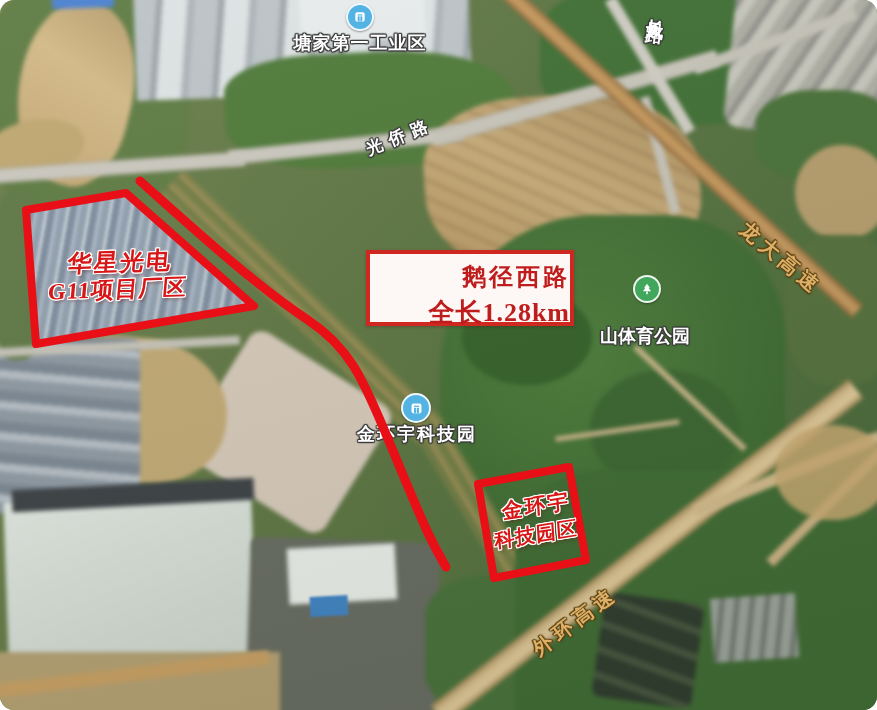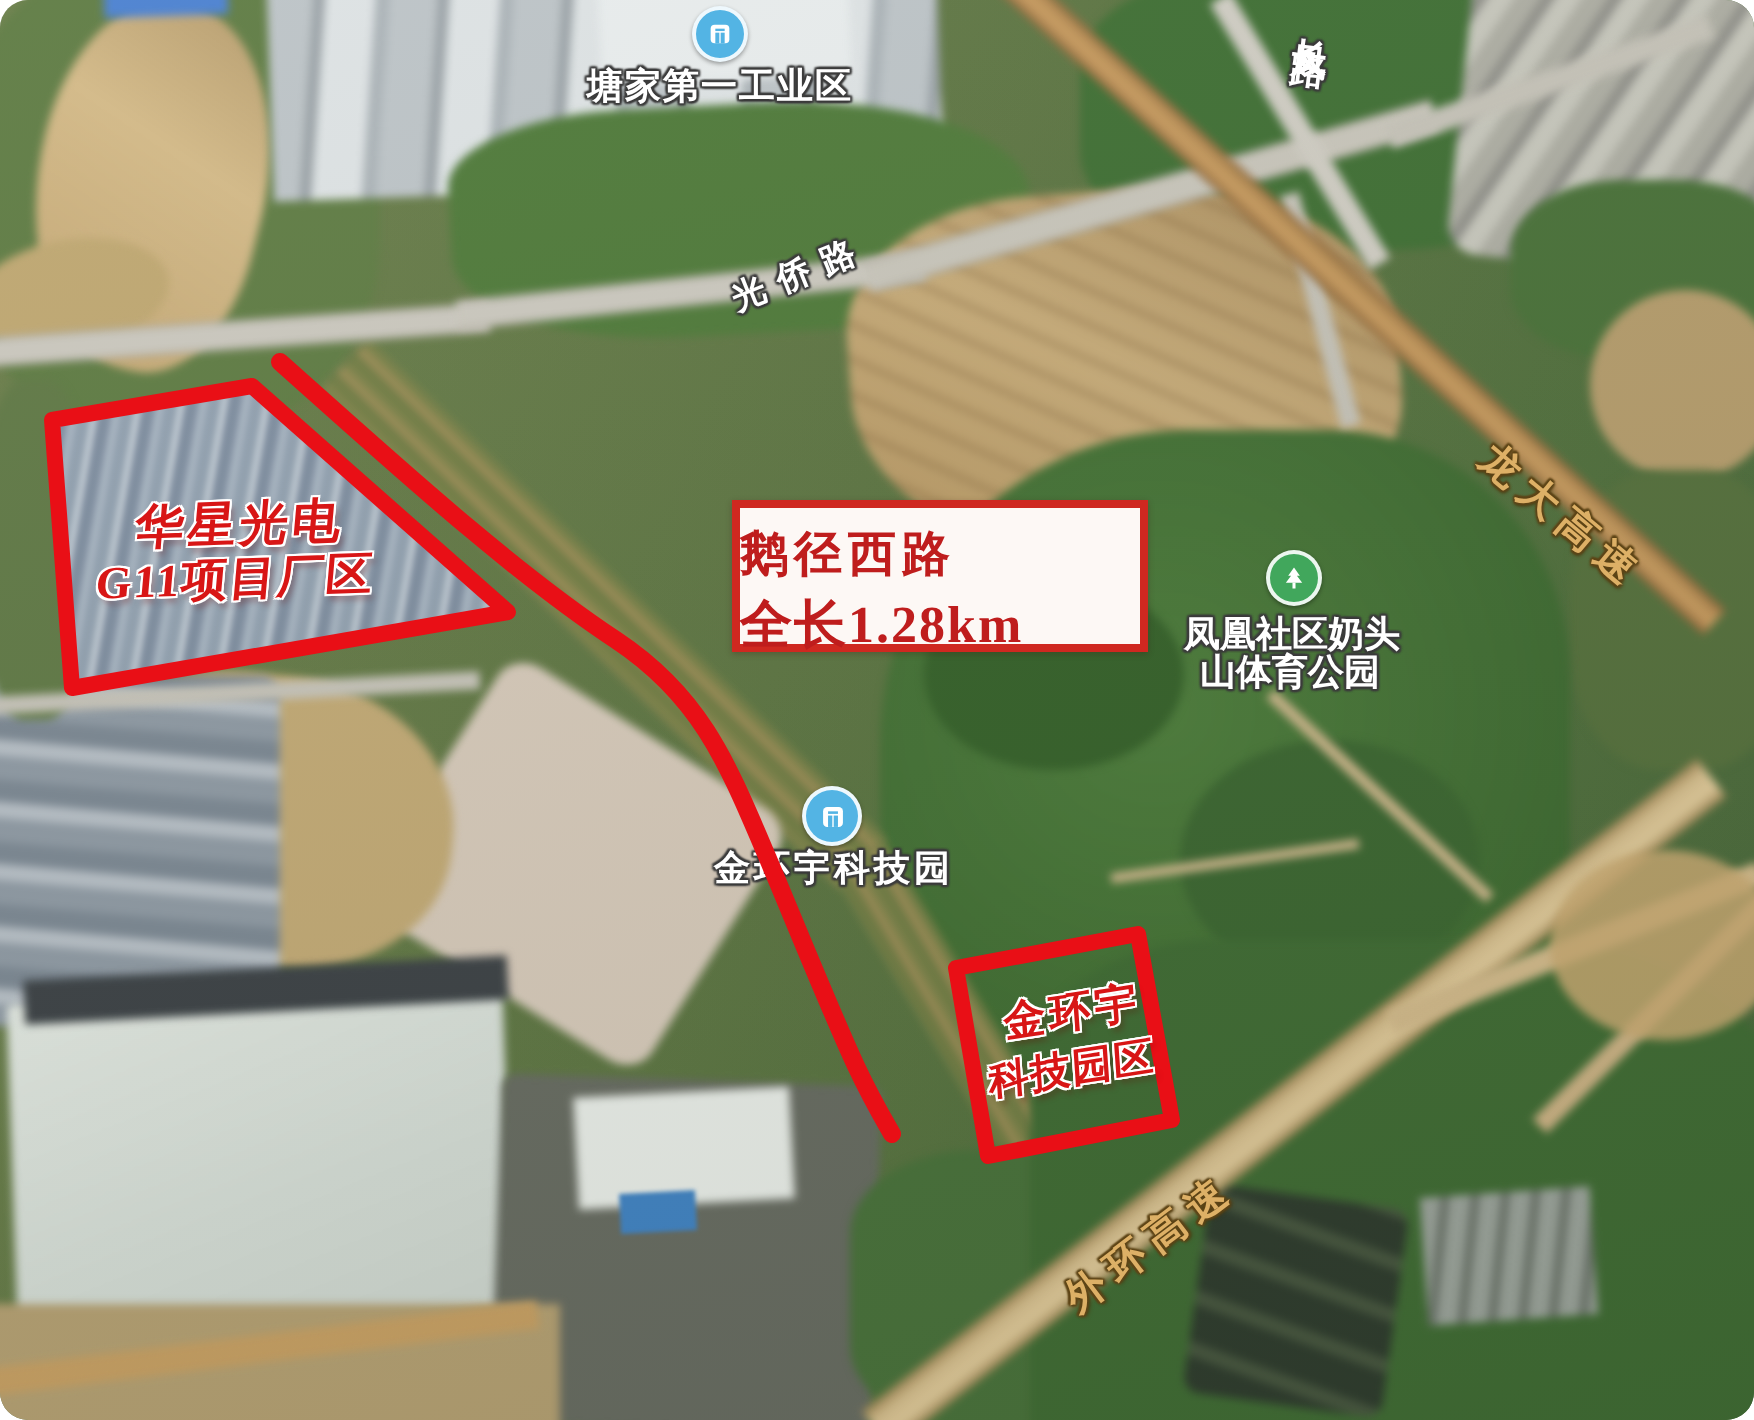--- a/index.html
+++ b/index.html
@@ -6,21 +6,21 @@
   .frame{position:relative;width:877px;height:710px;font-family:"Liberation Sans",sans-serif;}
   .map{position:absolute;inset:0;border-radius:14px;overflow:hidden;background:linear-gradient(115deg,#6d7f4c,#5c7442 45%,#4f6e3c 75%,#46653a);}
   .bg{position:absolute;inset:0;}
   .p{position:absolute;filter:blur(2.2px);}
   .overlay{position:absolute;inset:0;z-index:5;}
   .lbl{position:absolute;font-weight:bold;color:#fff;white-space:nowrap;z-index:4;}
   .odark{text-shadow:1px 0 1px #3c3c3c,-1px 0 1px #3c3c3c,0 1px 1px #3c3c3c,0 -1px 1px #3c3c3c,1px 1px 1px #3c3c3c,-1px -1px 1px #3c3c3c,1px -1px 1px #3c3c3c,-1px 1px 1px #3c3c3c;}
   .gold{color:#ddb066;text-shadow:1px 0 1px #5e4517,-1px 0 1px #5e4517,0 1px 1px #5e4517,0 -1px 1px #5e4517,1px 1px 2px #4a370f,-1px -1px 1px #5e4517;}
   .redtx{color:#d81616;font-family:"Liberation Serif",serif;font-weight:bold;z-index:6;
     text-shadow:1px 0 0 #fff,-1px 0 0 #fff,0 1px 0 #fff,0 -1px 0 #fff,1px 1px 0 #fff,-1px -1px 0 #fff,1px -1px 0 #fff,-1px 1px 0 #fff,2px 3px 3px rgba(100,0,0,.35);}
-  .infobox{position:absolute;left:366px;top:250px;width:200px;height:68px;background:#fdf8f5;border:4px solid #cf2820;z-index:7;text-align:left;font-family:"Liberation Serif",serif;color:#bf1d1d;font-weight:bold;box-shadow:0 1px 3px rgba(60,30,20,.3);}
+  .infobox{position:absolute;left:366px;top:250px;width:200px;height:68px;background:#fdf8f5;border:4px solid #cf2820;z-index:7;text-align:right;font-family:"Liberation Serif",serif;color:#bf1d1d;font-weight:bold;box-shadow:0 1px 3px rgba(60,30,20,.3);}
   .infobox .l1{font-size:24px;letter-spacing:3px;margin-top:7px;}
   .infobox .l2{font-size:26px;letter-spacing:1px;margin-top:2px;}
   .poiicon{position:absolute;border-radius:50%;z-index:4;display:flex;align-items:center;justify-content:center;box-shadow:0 1px 2px rgba(0,0,0,.35);}
   .metro{background:#53b4e4;border:2px solid rgba(255,255,255,.9);}
   .park{background:#41a75c;border:2px solid rgba(255,255,255,.9);}
   .vert{writing-mode:vertical-rl;text-orientation:upright;}
 </style>
 </head>
 <body>
 
@@ -116,21 +116,20 @@
     </svg>
   </div>
   <div class="lbl odark" style="left:356px;top:422px;width:122px;text-align:center;font-size:18px;letter-spacing:2px;">金环宇科技园</div>
 
   <div class="poiicon park" style="left:633px;top:275px;width:24px;height:24px;">
     <svg width="14" height="14" viewBox="0 0 24 24">
       <path d="M12 3 L17 10 H14.5 L19 16 H5 L9.5 10 H7 Z" fill="#ffffff"></path>
       <rect x="10.7" y="16" width="2.6" height="5" fill="#ffffff"></rect>
     </svg>
   </div>
-  <div class="lbl odark" style="left:588px;top:305px;width:116px;text-align:center;font-size:18px;">凤凰社区奶头</div>
   <div class="lbl odark" style="left:600px;top:324px;width:92px;text-align:left;font-size:18px;">山体育公园</div>
 
   <div class="lbl odark" style="left:352px;top:125px;width:96px;text-align:center;font-size:17px;letter-spacing:7px;transform:rotate(-22deg);">光侨路</div>
   <div class="lbl odark vert" style="left:641px;top:4px;height:80px;font-size:18px;letter-spacing:4px;transform:rotate(7deg);">长凤路</div>
   <div class="lbl gold" style="left:725px;top:245px;width:112px;text-align:center;font-size:20px;letter-spacing:5px;transform:rotate(40deg);">龙大高速</div>
   <div class="lbl gold" style="left:519px;top:608px;width:112px;text-align:center;font-size:20px;letter-spacing:5px;transform:rotate(-37deg);">外环高速</div>
 
 </div>
 </div>
 

